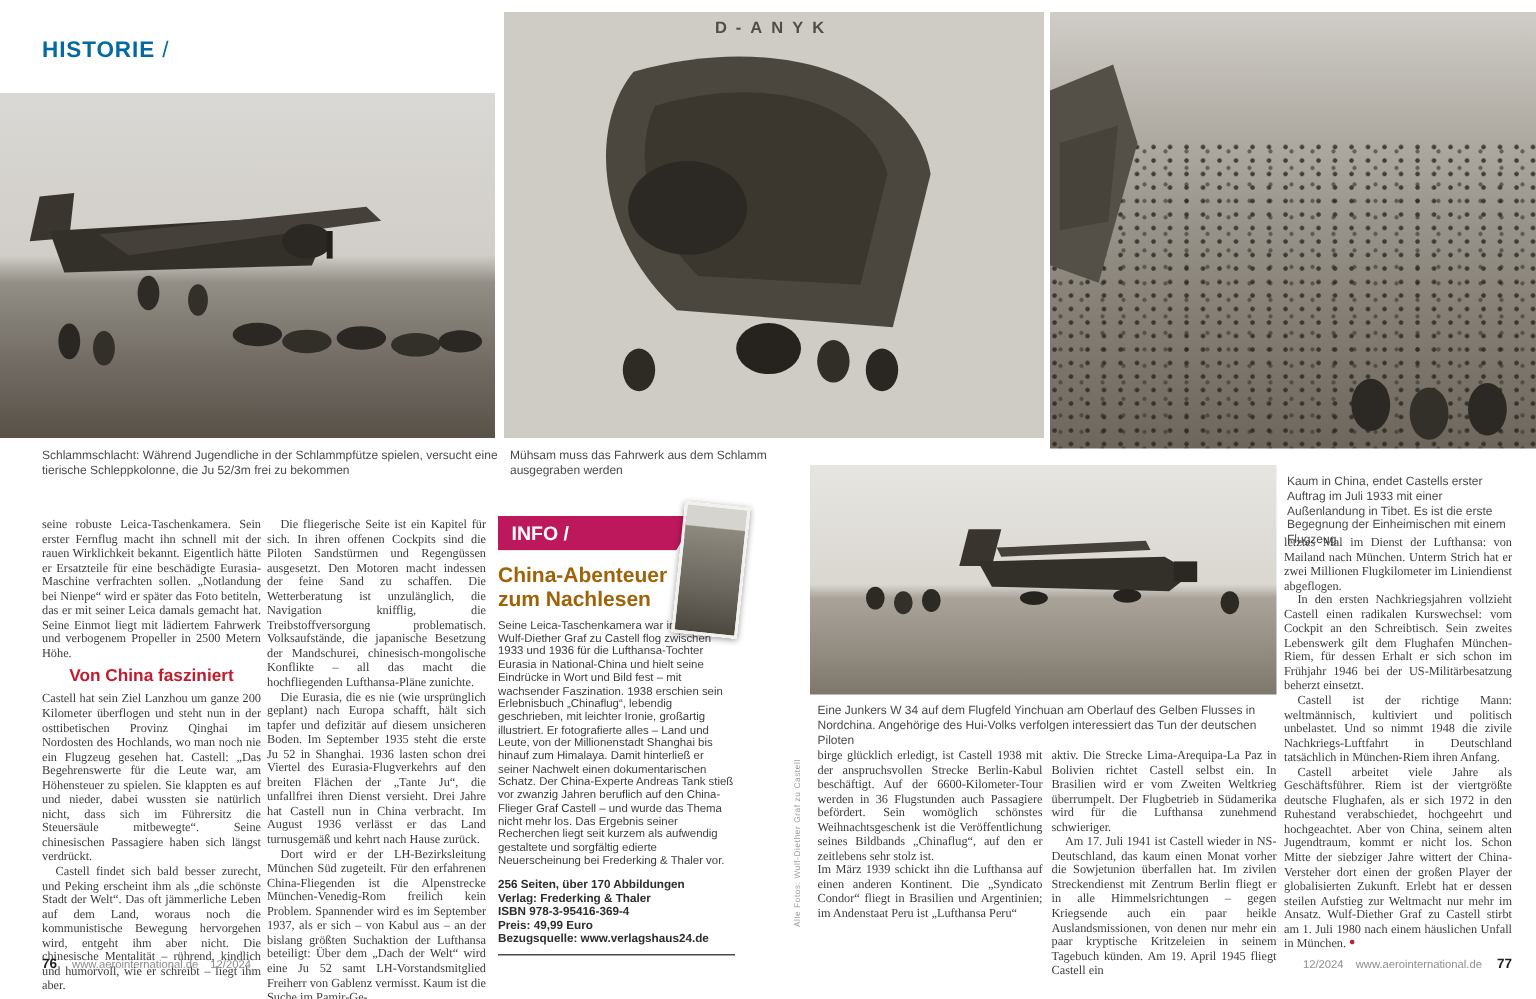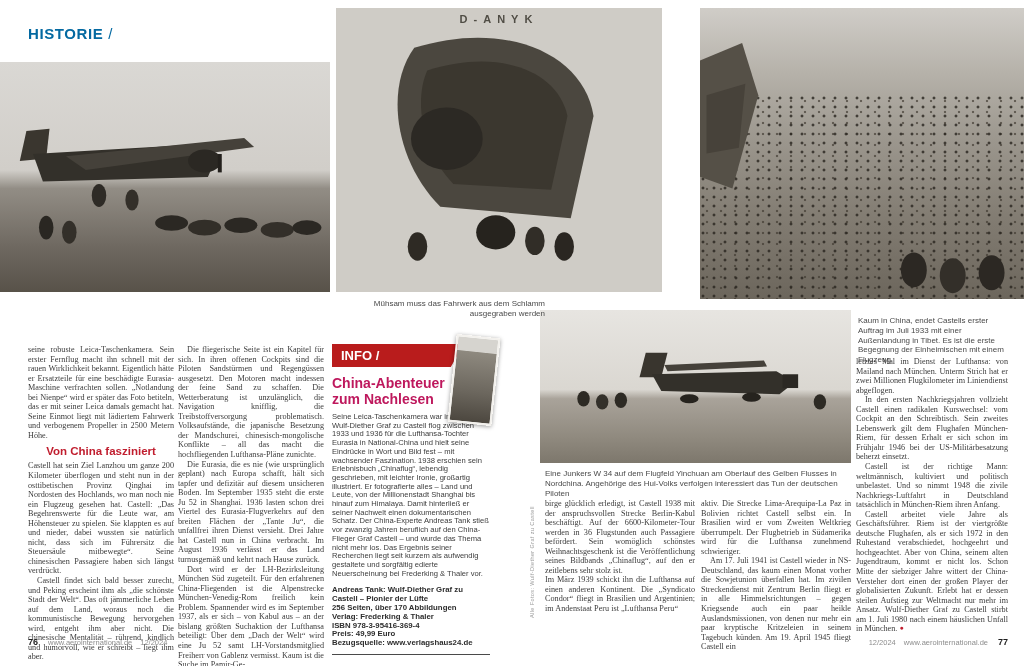--- a/index.html
+++ b/index.html
@@ -7,62 +7,62 @@
           font-family:"Liberation Sans",sans-serif;color:#3b3b3b;}
   
   .header{position:absolute;left:28px;top:26px;font:700 15px/16px "Liberation Sans",sans-serif;
           color:#0369a1;letter-spacing:.6px;}
   .header .slash{font-weight:400;}
   
   .photo{position:absolute;overflow:hidden;background:#cfccc6;}
   .photo svg{position:absolute;left:0;top:0;width:100%;height:100%;}
   #photoA{left:0;top:62px;width:330px;height:230px;
           background:linear-gradient(180deg,#dad8d4 0%,#d1cec9 47%,#928d85 55%,#6f6961 80%,#585249 100%);}
-  #photoB{left:336px;top:8px;width:326px;height:284px;
+  #photoB{left:336px;top:8px;width:360px;height:284px;
           background:linear-gradient(180deg,#e0ded
 a 0%,#cfcbc5 34%,#aaa59d 56%,#7e786e 86%,#6a645a 100%);}
   #photoC{left:700px;top:8px;width:324px;height:291px;
           background:linear-gradient(180deg,#d0cdc8 0%,#b6b2aa 22%,#9b968d 46%,#837d73 71%,#6c665c 100%);}
   #photoD{left:540px;top:310px;width:311px;height:153px;
           background:linear-gradient(180deg,#e7e5e1 0%,#dad7d1 52%,#a9a39a 58%,#908a7f 83%,#7d776c 100%);}
   .registration{position:absolute;top:5px;left:50%;transform:translateX(-50%);
           font:700 11px "Liberation Sans",sans-serif;letter-spacing:6px;color:#3a372f;opacity:.85;}
   .crowd{position:absolute;left:0;top:30%;width:100%;height:70%;
       background-image:
         radial-gradient(circle at 3px 3px, rgba(40,36,30,.8) 1.3px, transparent 1.7px),
         radial-gradient(circle at 7px 6px, rgba(62,56,47,.65) 1.2px, transparent 1.6px);
       background-size:11px 9px,14px 11px;}
   
   .caption{position:absolute;font:8px/9.8px "Liberation Sans",sans-serif;color:#4a4a4a;text-align:left;}
   #capA{left:28px;top:299px;width:308px;}
-  #capB{left:340px;top:299px;width:205px;text-align:right;}
+  #capB{left:340px;top:299px;width:205px;}
   #capC{left:858px;top:316px;width:150px;}
   #capD{left:545px;top:469px;width:302px;}
   
   .col{position:absolute;width:146px;font:8.2px/9.55px "Liberation Serif",serif;
        color:#3b3b3b;text-align:justify;}
   .col p{margin:0;}
   .col p.ind{text-indent:9px;}
   #col1{left:28px;top:345px;}
   #col2{left:178px;top:345px;}
   #col3{left:545px;top:499px;width:150px;}
   #col4{left:701px;top:499px;width:150px;}
   #col5{left:856px;top:357px;width:152px;}
   .subhead{font:700 11.5px/13px "Liberation Sans",sans-serif;color:#c01d2e;
            margin:5px 0 3px;text-align:center;}
   .endmark{color:#c01d2e;font-size:7px;vertical-align:1px;margin-left:2px;}
   
   #infobox{position:absolute;left:332px;top:344px;width:158px;}
-  .banner{width:132px;height:23px;background:#b91c1c;color:#fff;
+  .banner{width:132px;height:23px;background:#be185d;color:#fff;
           font:700 13px/23px "Liberation Sans",sans-serif;padding-left:9px;box-sizing:border-box;
           clip-path:polygon(0 0,100% 0,90% 100%,0 100%);}
   .cover{position:absolute;right:-6px;top:-8px;width:40px;height:84px;transform:rotate(6deg);
          background:linear-gradient(180deg,#d6d4cf 0%,#d6d4cf 16%,#8e897f 17%,#6c675e 64%,#4c473f 100%);
          border:2px solid #f3f1ed;box-shadow:0 1px 4px rgba(0,0,0,.4);}
-  .ib-title{font:700 14px/15.5px "Liberation Sans",sans-serif;color:#be185d;
+  .ib-title{font:700 14px/15.5px "Liberation Sans",sans-serif;color:#a16207;
             margin:9px 0 6px;width:120px;}
   .ib-body{font:7.6px/8.7px "Liberation Sans",sans-serif;color:#3c3c3c;}
   .ib-details{margin-top:8px;font:700 7.8px/8.8px "Liberation Sans",sans-serif;color:#2d2d2d;}
   .ib-rule{margin-top:6px;border-top:1.5px solid #4a4a4a;width:158px;height:0;}
   
   #credit{position:absolute;left:529px;top:408px;height:210px;
           writing-mode:vertical-rl;transform:rotate(180deg);
           font:5.5px "Liberation Sans",sans-serif;color:#9b9b9b;letter-spacing:.4px;}
   
   .footer{position:absolute;top:637px;font:7.5px/10px "Liberation Sans",sans-serif;color:#8d8d8d;}
@@ -134,20 +134,21 @@
       <rect x="78" y="42" width="5" height="9" fill="#2b2823"></rect>
       <circle cx="48" cy="58" r="3" fill="#26231e"></circle>
       <circle cx="68" cy="57" r="3" fill="#26231e"></circle>
       <ellipse cx="14" cy="58" rx="2" ry="5" fill="#2d2a24"></ellipse>
       <ellipse cx="20" cy="60" rx="2" ry="5" fill="#33302a"></ellipse>
       <ellipse cx="26" cy="59" rx="2" ry="5" fill="#2d2a24"></ellipse>
       <ellipse cx="90" cy="60" rx="2" ry="5" fill="#2d2a24"></ellipse>
     </svg>
   </div>
 
+  <div id="capA" class="caption">Schlammschlacht: Während Jugendliche in der Schlammpfütze spielen, versucht eine tierische Schleppkolonne, die Ju 52/3m frei zu bekommen</div>
   <div id="capB" class="caption">Mühsam muss das Fahrwerk aus dem Schlamm ausgegraben werden</div>
   <div id="capC" class="caption">Kaum in China, endet Castells erster Auftrag im Juli 1933 mit einer Außenlandung in Tibet. Es ist die erste Begegnung der Einheimischen mit einem Flugzeug</div>
   <div id="capD" class="caption">Eine Junkers W 34 auf dem Flugfeld Yinchuan am Oberlauf des Gelben Flusses in Nordchina. Angehörige des Hui-Volks verfolgen interessiert das Tun der deutschen Piloten</div>
 
   <div id="col1" class="col">
     <p>seine robuste Leica-Taschenkamera. Sein erster Fernflug macht ihn schnell mit der rauen Wirklichkeit bekannt. Eigentlich hätte er Ersatzteile für eine beschädigte Eurasia-Maschine verfrachten sollen. „Notlandung bei Nienpe“ wird er später das Foto betiteln, das er mit seiner Leica damals gemacht hat. Seine Einmot liegt mit lädiertem Fahrwerk und verbogenem Propeller in 2500 Metern Höhe.</p>
     <div class="subhead">Von China fasziniert</div>
     <p>Castell hat sein Ziel Lanzhou um ganze 200 Kilometer überflogen und steht nun in der osttibetischen Provinz Qinghai im Nordosten des Hochlands, wo man noch nie ein Flugzeug gesehen hat. Castell: „Das Begehrenswerte für die Leute war, am Höhensteuer zu spielen. Sie klappten es auf und nieder, dabei wussten sie natürlich nicht, dass sich im Führersitz die Steuersäule mitbewegte“. Seine chinesischen Passagiere haben sich längst verdrückt.</p>
     <p class="ind">Castell findet sich bald besser zurecht, und Peking erscheint ihm als „die schönste Stadt der Welt“. Das oft jämmerliche Leben auf dem Land, woraus noch die kommunistische Bewegung hervorgehen wird, entgeht ihm aber nicht. Die chinesische Mentalität – rührend, kindlich und humorvoll, wie er schreibt – liegt ihm aber.</p>
   </div>
@@ -157,21 +158,20 @@
     <p class="ind">Die Eurasia, die es nie (wie ursprünglich geplant) nach Europa schafft, hält sich tapfer und defizitär auf diesem unsicheren Boden. Im September 1935 steht die erste Ju 52 in Shanghai. 1936 lasten schon drei Viertel des Eurasia-Flugverkehrs auf den breiten Flächen der „Tante Ju“, die unfallfrei ihren Dienst versieht. Drei Jahre hat Castell nun in China verbracht. Im August 1936 verlässt er das Land turnusgemäß und kehrt nach Hause zurück.</p>
     <p class="ind">Dort wird er der LH-Bezirksleitung München Süd zugeteilt. Für den erfahrenen China-Fliegenden ist die Alpenstrecke München-Venedig-Rom freilich kein Problem. Spannender wird es im September 1937, als er sich – von Kabul aus – an der bislang größten Suchaktion der Lufthansa beteiligt: Über dem „Dach der Welt“ wird eine Ju 52 samt LH-Vorstandsmitglied Freiherr von Gablenz vermisst. Kaum ist die Suche im Pamir-Ge-</p>
   </div>
 
   <div id="infobox">
     <div class="banner">INFO /</div>
     <div class="cover"></div>
     <div class="ib-title">China-Abenteuer zum Nachlesen</div>
     <div class="ib-body">Seine Leica-Taschenkamera war immer dabei: Wulf-Diether Graf zu Castell flog zwischen 1933 und 1936 für die Lufthansa-Tochter Eurasia in National-China und hielt seine Eindrücke in Wort und Bild fest – mit wachsender Faszination. 1938 erschien sein Erlebnisbuch „Chinaflug“, lebendig geschrieben, mit leichter Ironie, großartig illustriert. Er fotografierte alles – Land und Leute, von der Millionenstadt Shanghai bis hinauf zum Himalaya. Damit hinterließ er seiner Nachwelt einen dokumentarischen Schatz. Der China-Experte Andreas Tank stieß vor zwanzig Jahren beruflich auf den China-Flieger Graf Castell – und wurde das Thema nicht mehr los. Das Ergebnis seiner Recherchen liegt seit kurzem als aufwendig gestaltete und sorgfältig edierte Neuerscheinung bei Frederking &amp; Thaler vor.</div>
     <div class="ib-details">
-      <div>Andreas Tank: Wulf-Diether Graf zu Castell – Pionier der Lüfte</div>
       <div>256 Seiten, über 170 Abbildungen</div>
       <div>Verlag: Frederking &amp; Thaler</div>
       <div>ISBN 978-3-95416-369-4</div>
       <div>Preis: 49,99 Euro</div>
       <div>Bezugsquelle: www.verlagshaus24.de</div>
     </div>
     <div class="ib-rule"></div>
   </div>
 
   <div id="col3" class="col">

